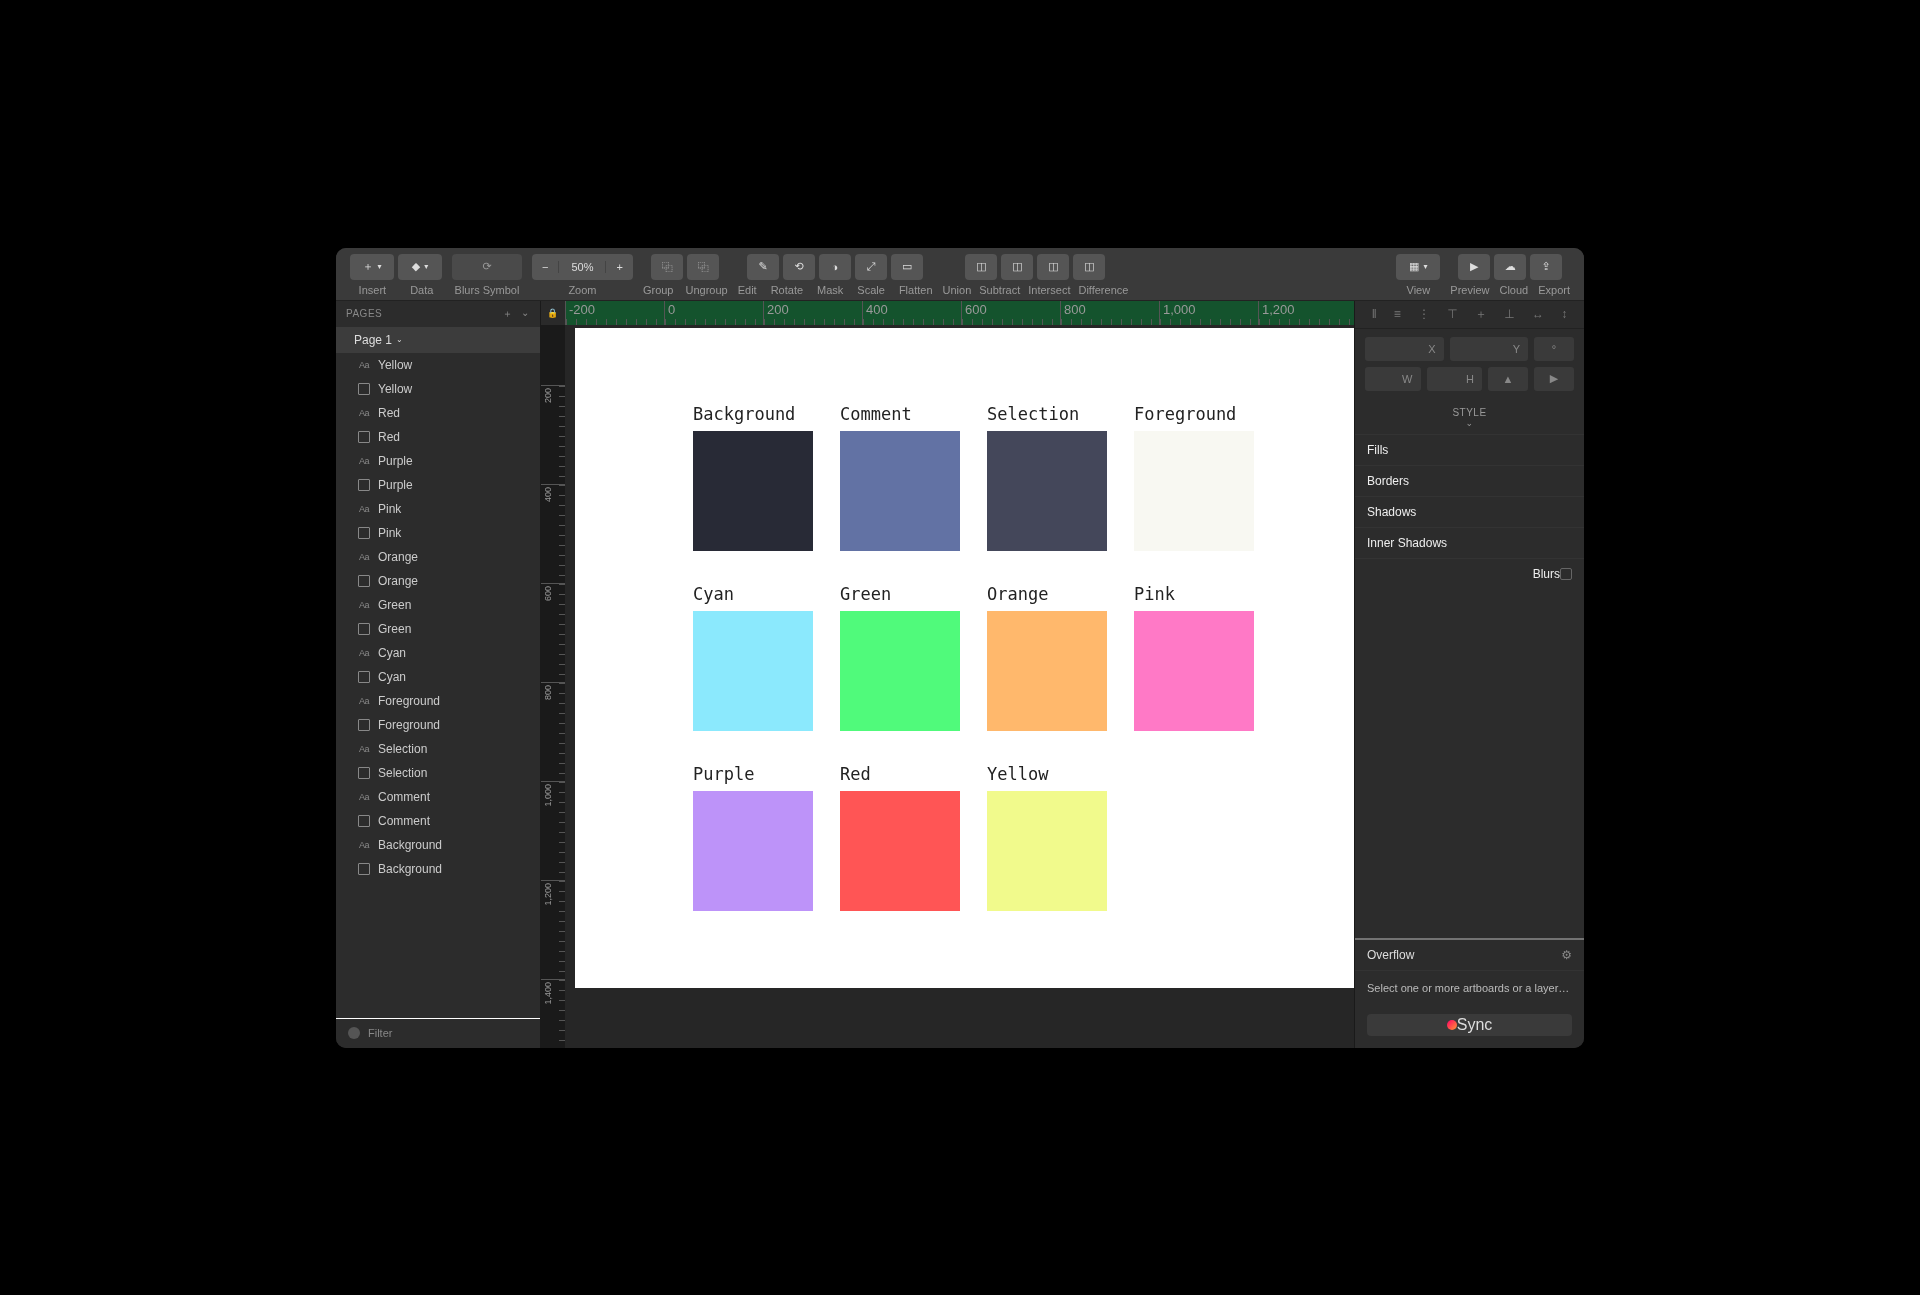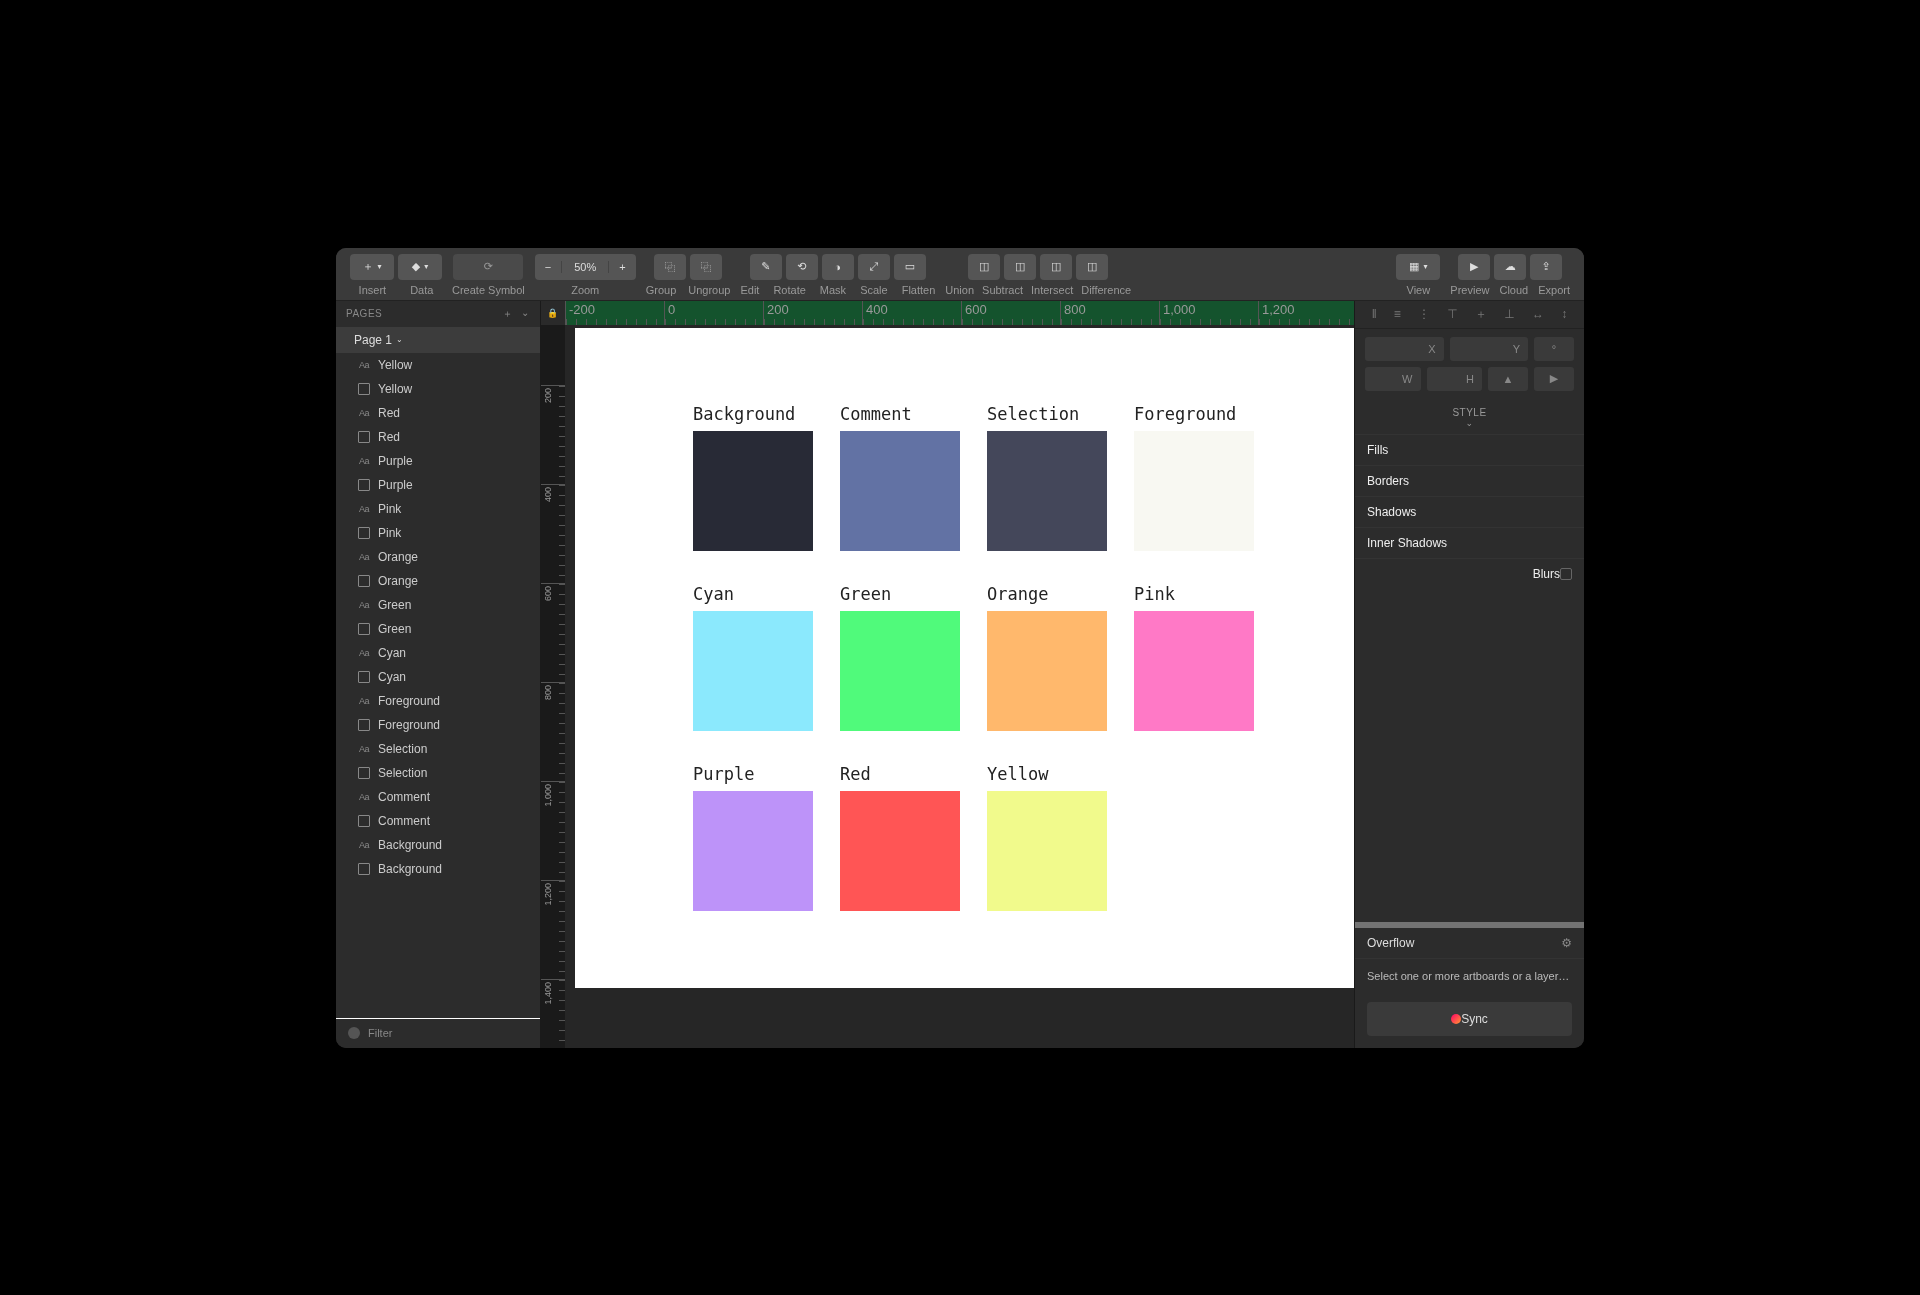--- a/index.html
+++ b/index.html
@@ -67,24 +67,24 @@
 .pos-rows { padding:8px 10px 10px; display:flex; flex-direction:column; gap:6px;}
 .pos-row { display:flex; gap:6px; }
 .pfield { flex:1; height:24px; background:#3a3a3a; border-radius:3px; display:flex; align-items:center; justify-content:flex-end; padding:0 8px; color:#888; font-size:11px; min-width:0;}
 .pfield.sm { flex:0 0 40px; justify-content:center;}
 .style-hdr { padding:6px 12px; color:#999; font-size:10px; letter-spacing:.5px; display:flex; justify-content:space-between; align-items:center;flex-direction:column;}
 .style-hdr .chev{font-size:9px;}
 .style-item { padding:8px 12px; color:#eee; font-size:12px; border-top:1px solid #333;}
 .style-item.cb { display:flex; justify-content:flex-end; align-items:center;}
 .style-item .box { width:12px; height:12px; border:1px solid #666; border-radius:2px;}
 .rflex { flex:1;}
-.overflow-row { padding:8px 12px; display:flex; justify-content:space-between; align-items:center; border-top:6px solid #737373; color:#ddd; font-size:12px;}
+.overflow-row { padding:8px 12px; display:flex; justify-content:space-between; align-items:center; border-top:2px solid #737373; color:#ddd; font-size:12px;}
 .gear { color:#888; font-size:12px;}
 .hint { padding:10px 12px; color:#bbb; font-size:11px; line-height:1.3; border-top:1px solid #333;}
-.sync-btn { margin:8px 12px 12px; height:34px; background:#3a3a3a; border-radius:4px; display:flex; align-items:center; justify-content:center; color:#ddd; font-size:12px;}
+.sync-btn { margin:8px 12px 12px; height:22px; background:#3a3a3a; border-radius:4px; display:flex; align-items:center; justify-content:center; color:#ddd; font-size:16px;}
 .sync-btn .dot{width:10px;height:10px;border-radius:50%;background:linear-gradient(135deg,#f06,#f93);}
 </style>
 </head>
 <body>
 
 <div class="window">
 
 
   <div class="toolbar">
     <div class="tool-group">
@@ -92,21 +92,21 @@
         <div class="tbtn drop">＋<span class="chev">▾</span></div>
         <div class="tbtn drop">◆<span class="chev">▾</span></div>
       </div>
       <div class="tlabel" style="display:flex;gap:24px;">
         <span>Insert</span>
         <span>Data</span>
       </div>
     </div>
     <div class="tool-group">
       <div class="tbtn" style="min-width:70px;opacity:.6">⟳</div>
-      <span class="tlabel">Create Symbol</span>
+      <span class="tlabel">Blurs Symbol</span>
     </div>
     <div class="tool-group">
       <div class="zoom-wrap">
         <span>−</span>
         <span class="zval">50%</span>
         <span>+</span>
       </div>
       <span class="tlabel">Zoom</span>
     </div>
     <div class="tool-group">

